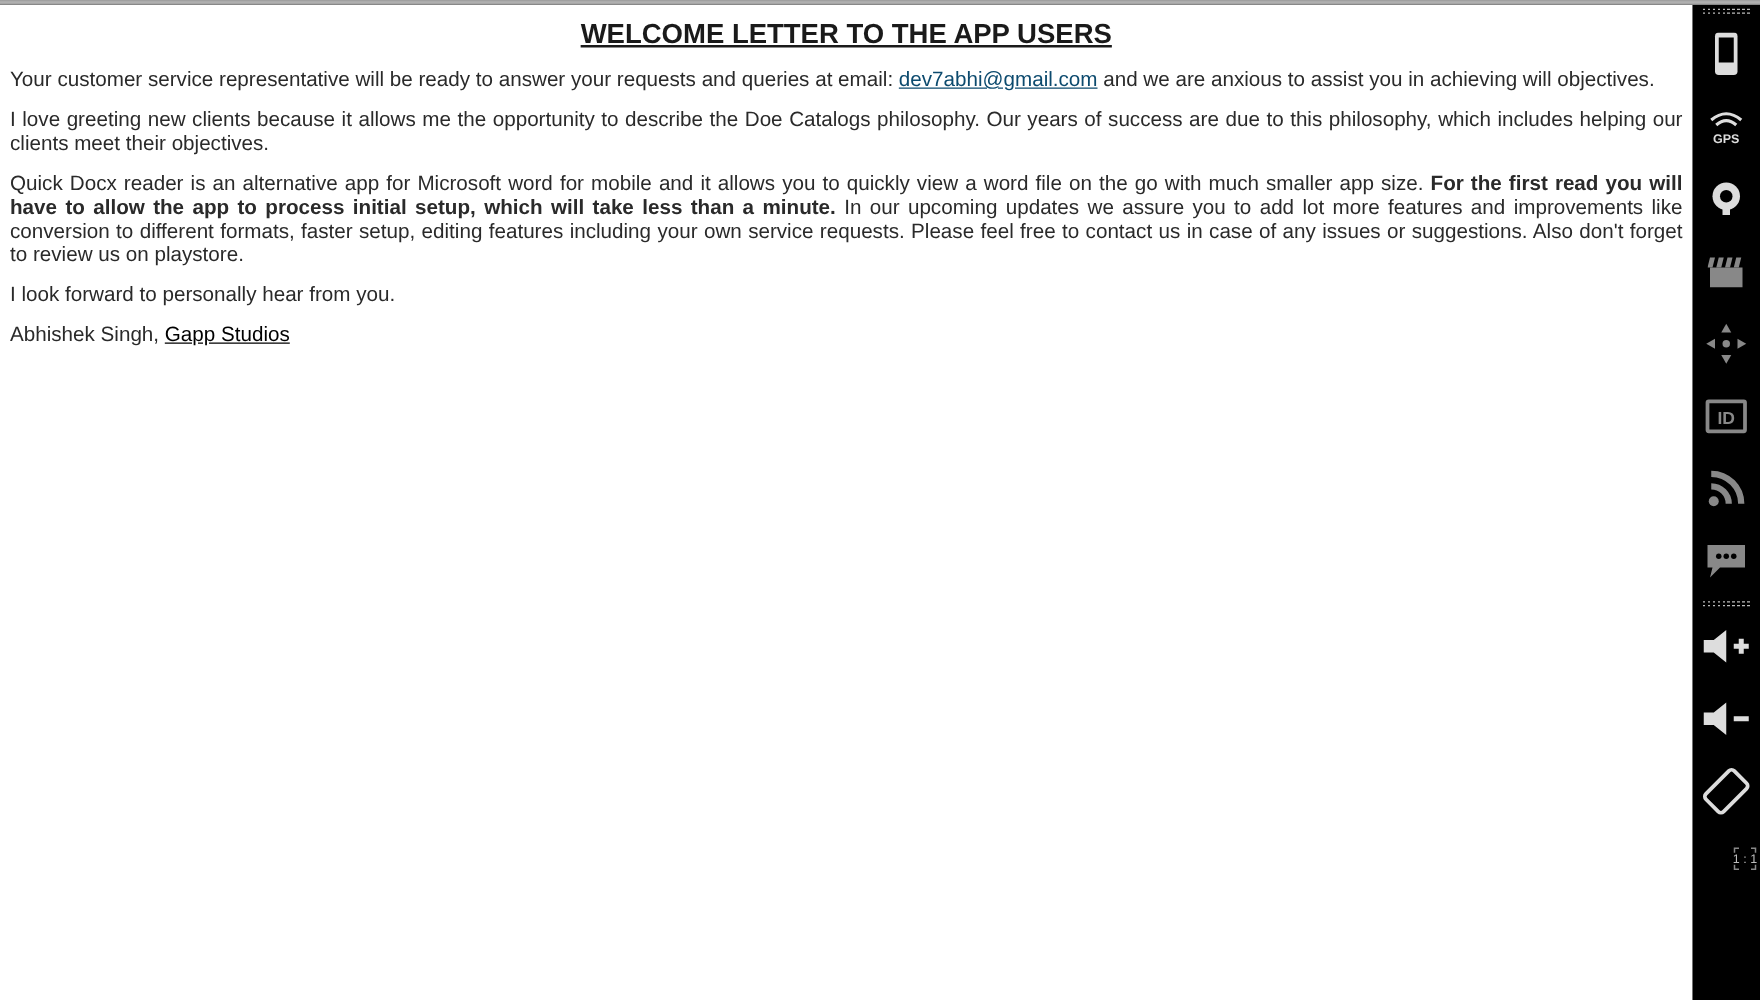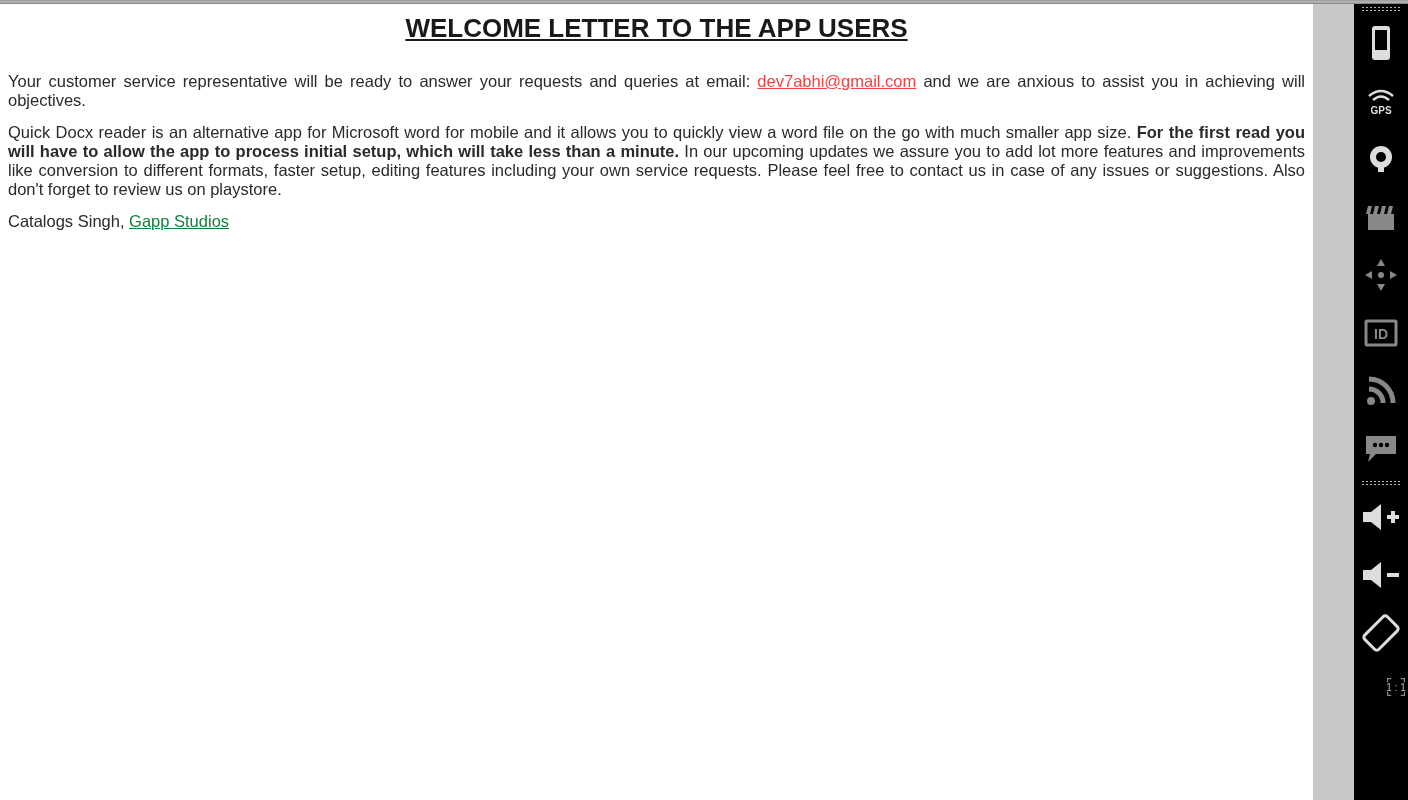--- a/index.html
+++ b/index.html
@@ -27,49 +27,48 @@
       height: 796px;
       background: #ffffff;
       padding: 10px 8px;
       color: #333;
       font-size: 16.5px;
       line-height: 1.15;
       overflow: hidden;
     }
     .title {
       text-align: center;
-      font-size: 26px;
+      font-size: 22px;
       font-weight: bold;
       text-decoration: underline;
-      margin-bottom: 28px;
+      margin-bottom: 16px;
       color: #1a1a1a;
       font-family: Arial, sans-serif;
     }
     .para {
       margin-bottom: 13px;
       color: #2a2a2a;
       text-align: justify;
     }
     .link {
-      color: #ef4444;
+      color: #0c4a6e;
       text-decoration: underline;
     }
     .link2 {
-      color: #15803d;
+      color: #000000;
     }
     .bold {
       font-weight: bold;
     }
     .sidebar {
       width: 54px;
       height: 796px;
       background: #000;
       display: flex;
       flex-direction: column;
-      margin-left: 41px;
     }
     .grip {
       width: 54px;
       height: 10px;
       display: flex;
       flex-direction: column;
       justify-content: center;
       gap:2px;
       padding: 2px 8px;
     }
@@ -94,25 +93,27 @@
 </head>
 <body>
 
 <div class="top-border"></div>
 <div class="container">
   <div class="content">
     <div class="title">WELCOME LETTER TO THE APP USERS</div>
     <p class="para">
       <span>Your customer service representative will be ready to answer your requests and queries at email: </span><a class="link" href="#">dev7abhi@gmail.com</a><span> and we are anxious to assist you in achieving will objectives.</span>
     </p>
+    <p class="para">I love greeting new clients because it allows me the opportunity to describe the Doe Catalogs philosophy. Our years of success are due to this philosophy, which includes helping our clients meet their objectives.</p>
     <p class="para">
       <span>Quick Docx reader is an alternative app for Microsoft word for mobile and it allows you to quickly view a word file on the go with much smaller app size. </span><span class="bold">For the first read you will have to allow the app to process initial setup, which will take less than a minute.</span><span> In our upcoming updates we assure you to add lot more features and improvements like conversion to different formats, faster setup, editing features including your own service requests. Please feel free to contact us in case of any issues or suggestions. Also don't forget to review us on playstore.</span>
     </p>
+    <p class="para">I look forward to personally hear from you.</p>
     <p class="para">
-      <span>Catalogs Singh, </span><a class="link2" href="#">Gapp Studios</a>
+      <span>Abhishek Singh, </span><a class="link2" href="#">Gapp Studios</a>
     </p>
   </div>
 
   <div class="sidebar">
     <div class="grip">
       <div class="grip-line"></div>
       <div class="grip-line"></div>
     </div>
 
     <div class="tool">

